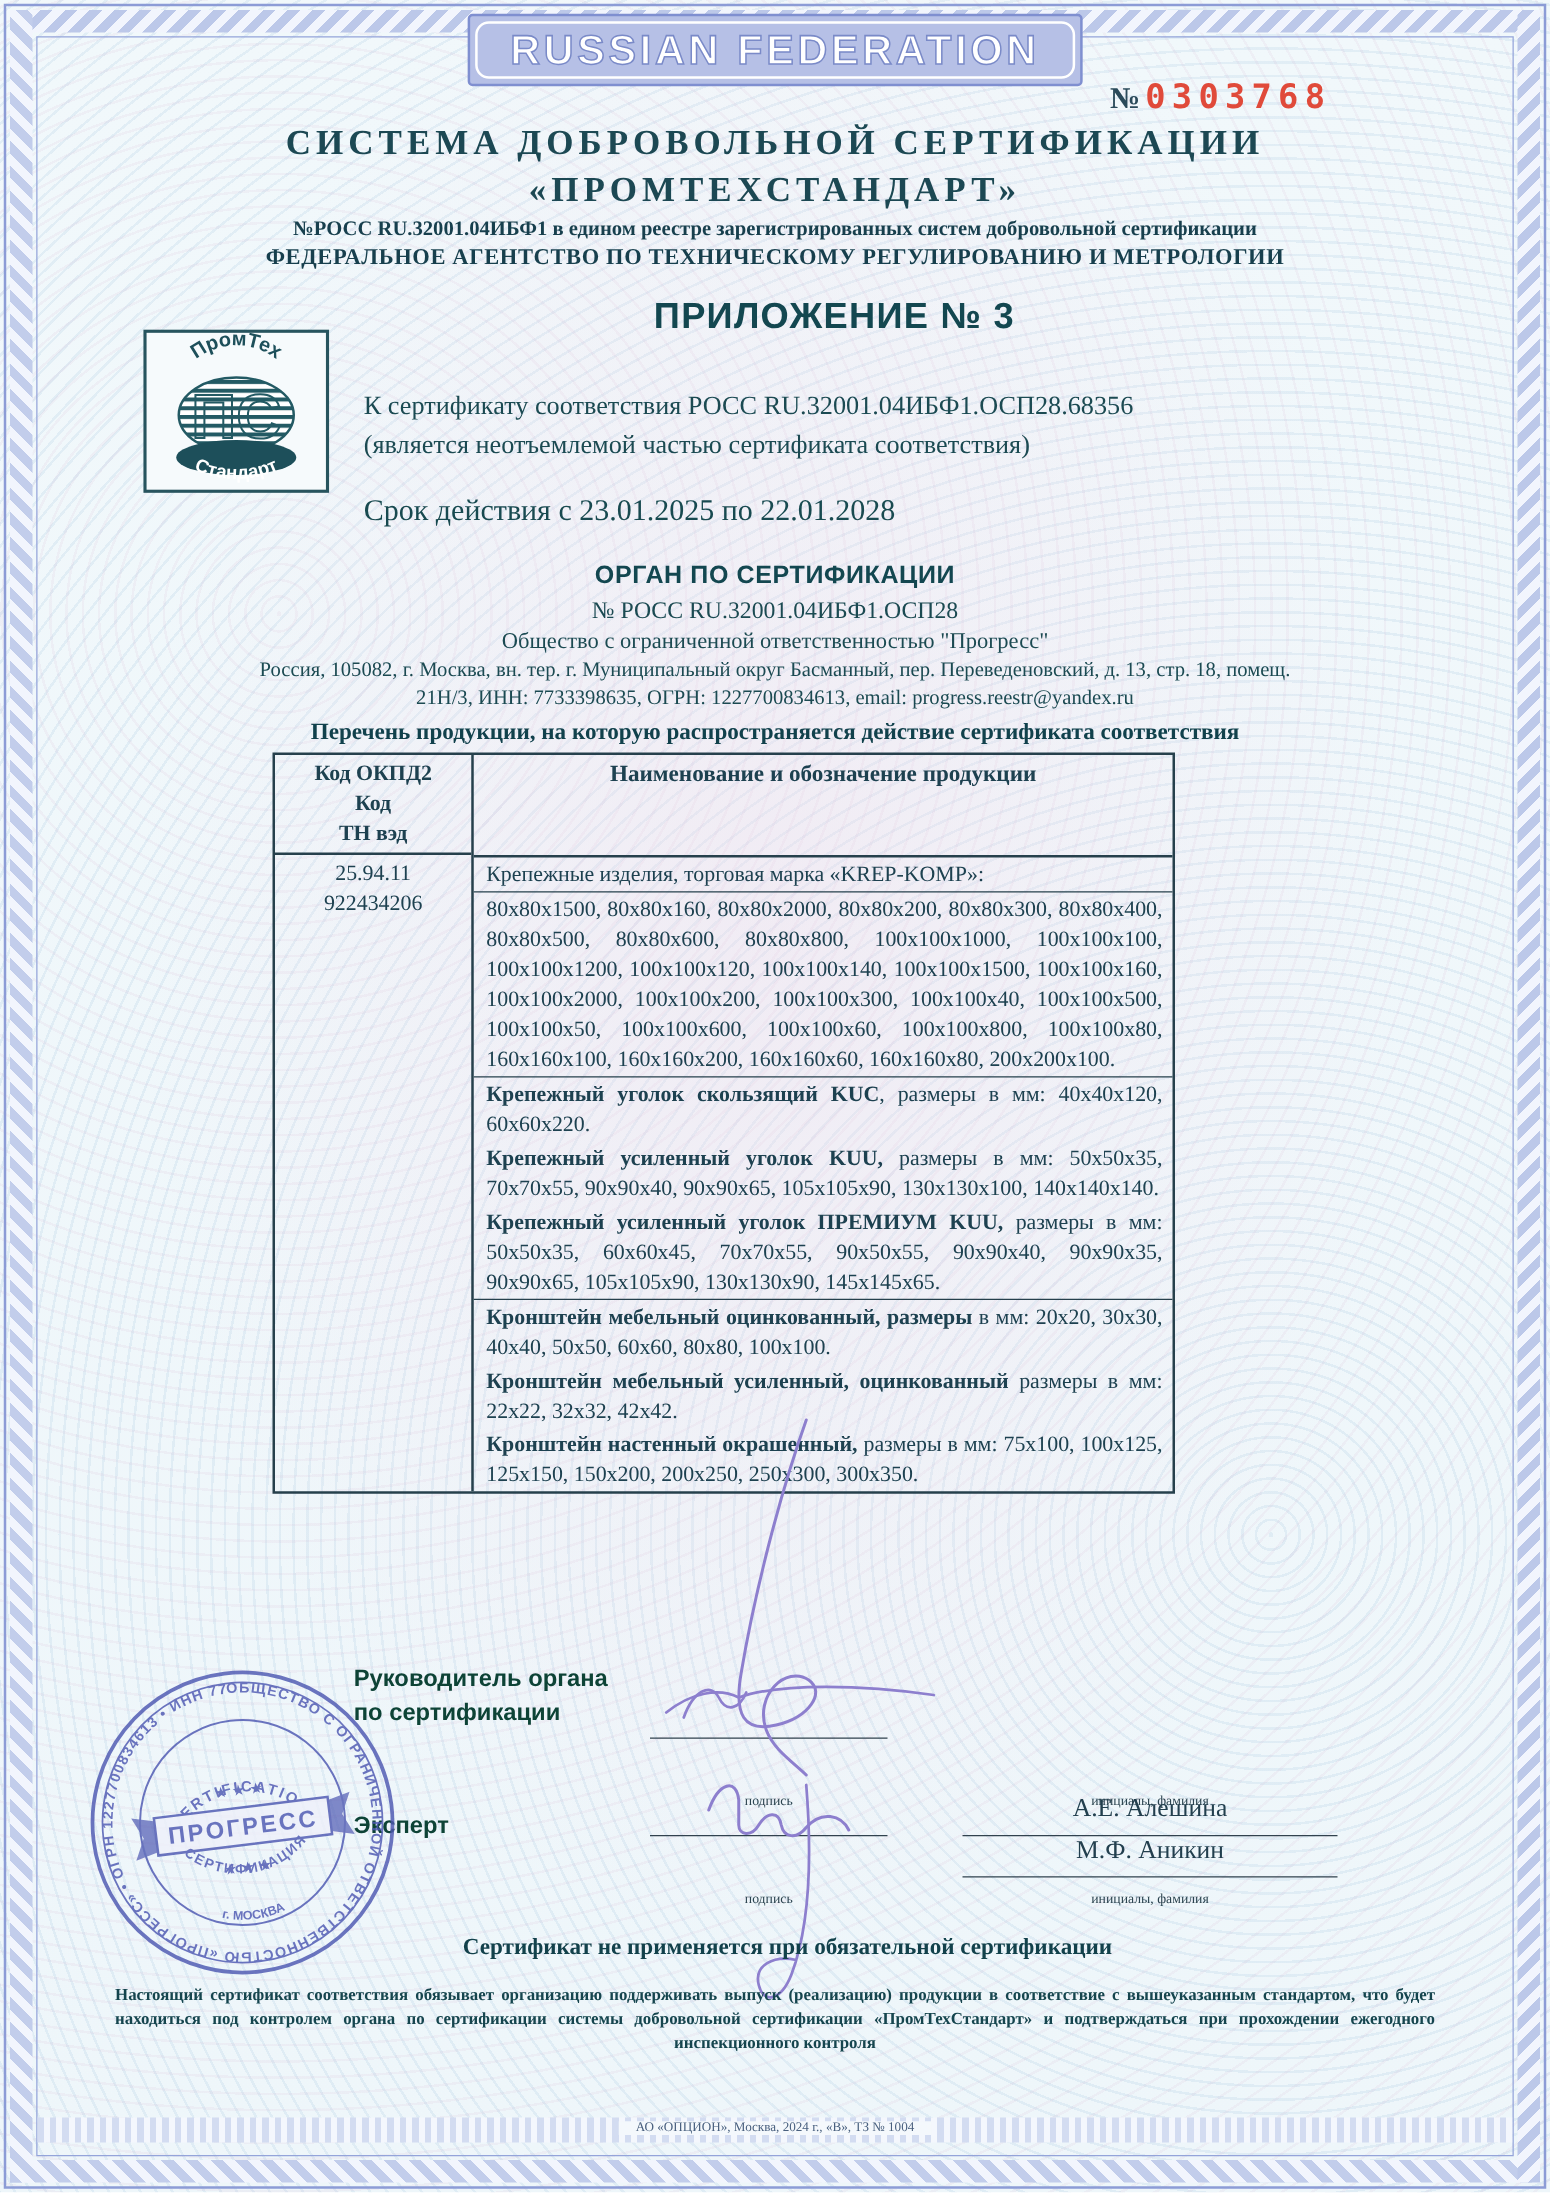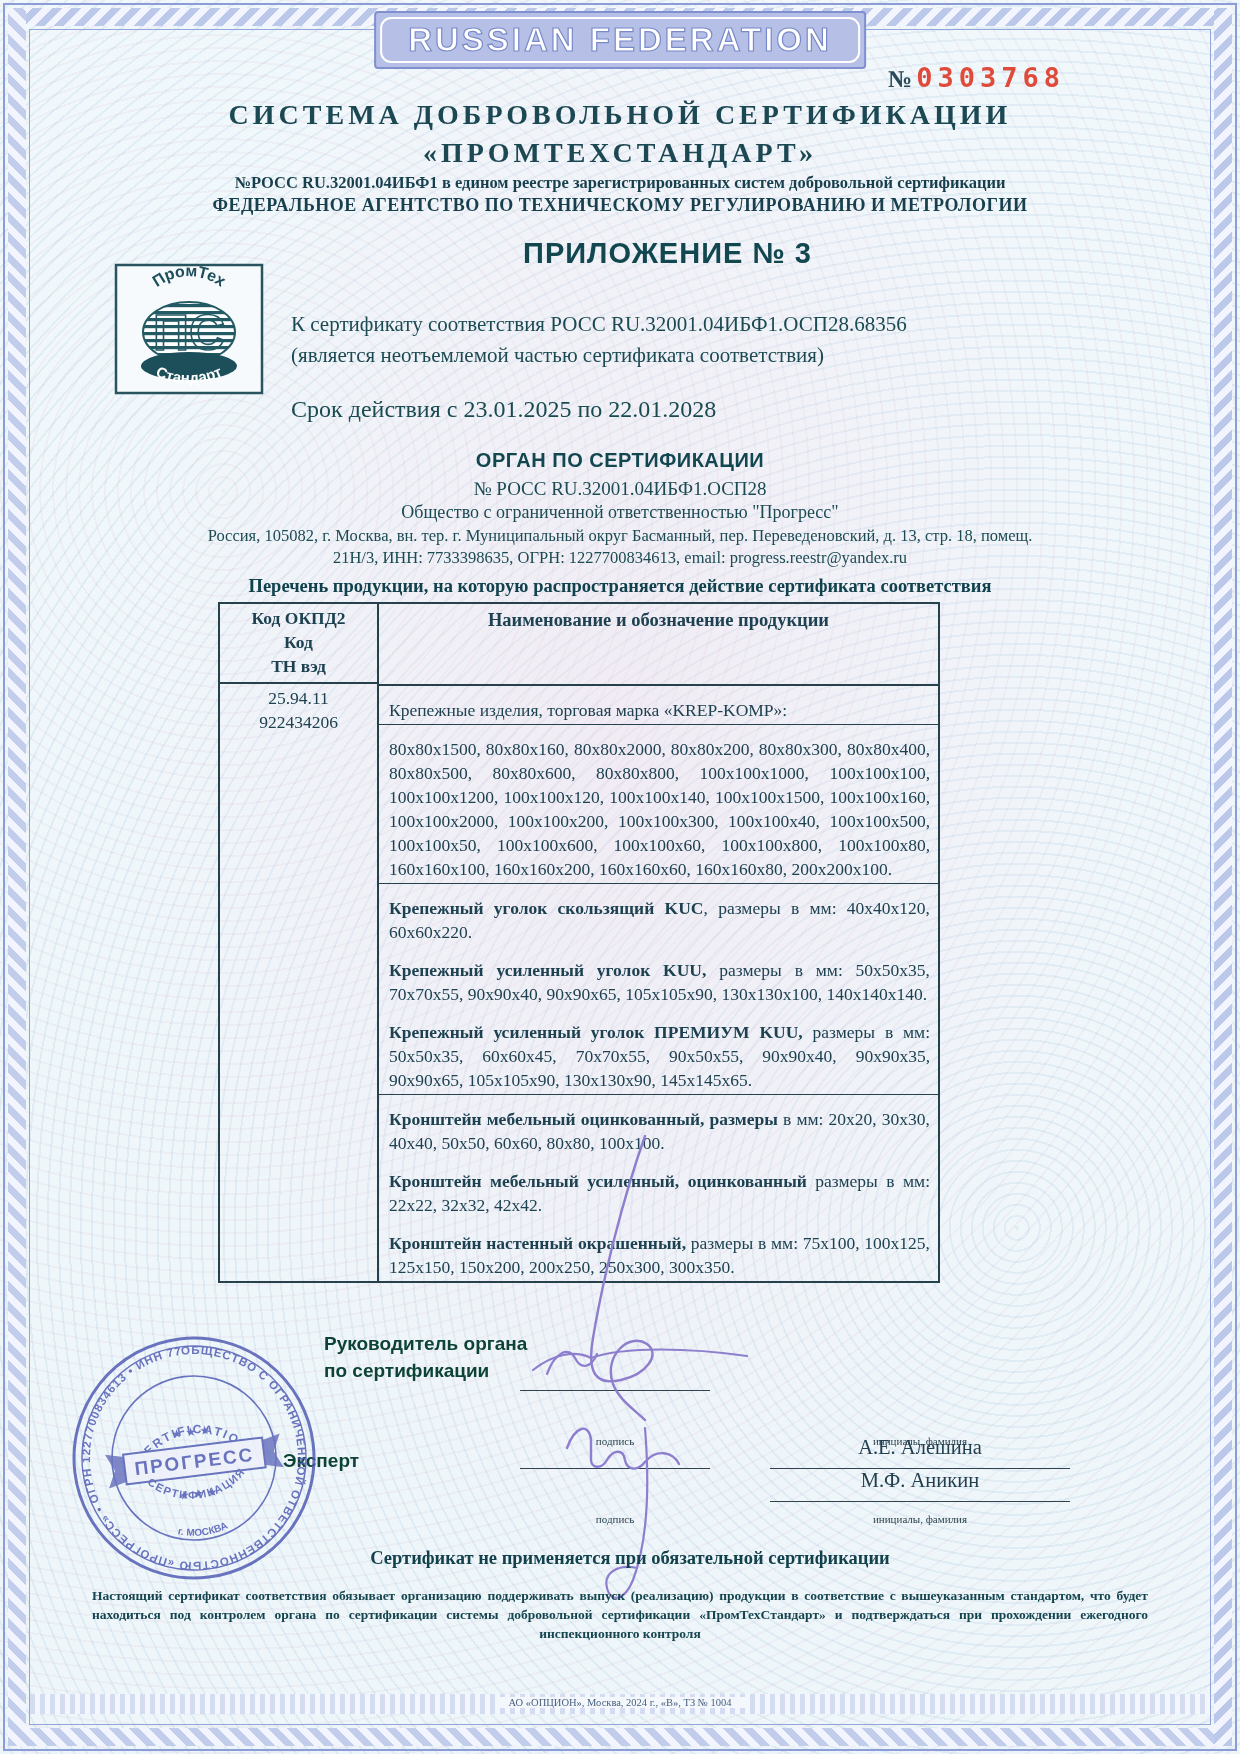--- a/index.html
+++ b/index.html
@@ -59,26 +59,26 @@
   
   .ptable{
     position:absolute;left:218px;top:602px;width:718px;
     border:2px solid #26404c;display:flex;font-size:17.5px;line-height:24px;color:#1d4150;
   }
   .pt-col1{width:157px;border-right:2px solid #26404c;display:flex;flex-direction:column;}
   .pt-col2{flex:1;display:flex;flex-direction:column;}
   .pt-h1{height:76px;border-bottom:2px solid #26404c;text-align:center;font-weight:bold;padding-top:2px;}
   .pt-h2{height:76px;border-bottom:2px solid #26404c;text-align:center;font-weight:bold;font-size:18.5px;padding-top:4px;}
   .pt-codes{text-align:center;padding-top:2px;}
-  .pt-row{padding:12px 8px 2px 10px;text-align:justify;}
+  .pt-row{padding:1px 8px 2px 10px;text-align:justify;}
   .pt-row.sep{border-bottom:1.5px solid #26404c;}
   .pt-row .lead{font-weight:bold;}
   
   .role{position:absolute;left:283px;font-family:"Liberation Sans",sans-serif;font-size:19px;font-weight:bold;color:#0d4336;line-height:27px;}
-  .role1{top:1330px;margin-left:41px;}
+  .role1{top:1330px;}
   .role2{top:1447px;}
   .sigline{position:absolute;border-bottom:1.5px solid #31424e;}
   .sl1{left:520px;top:1360px;width:190px;height:30px;}
   .sl2{left:520px;top:1438px;width:190px;height:30px;}
   .nameline{position:absolute;border-bottom:1.5px solid #31424e;text-align:center;font-size:20.5px;color:#223f4e;}
   .nl1{left:770px;top:1424px;width:300px;height:32px;margin-top:45px;}
   .nl2{left:770px;top:1436px;width:300px;height:32px;}
   .caption{position:absolute;text-align:center;font-size:11px;color:#2c4450;margin-top:41px;}
   .cap-s1{left:520px;top:1394px;width:190px;}
   .cap-s2{left:520px;top:1472px;width:190px;}

